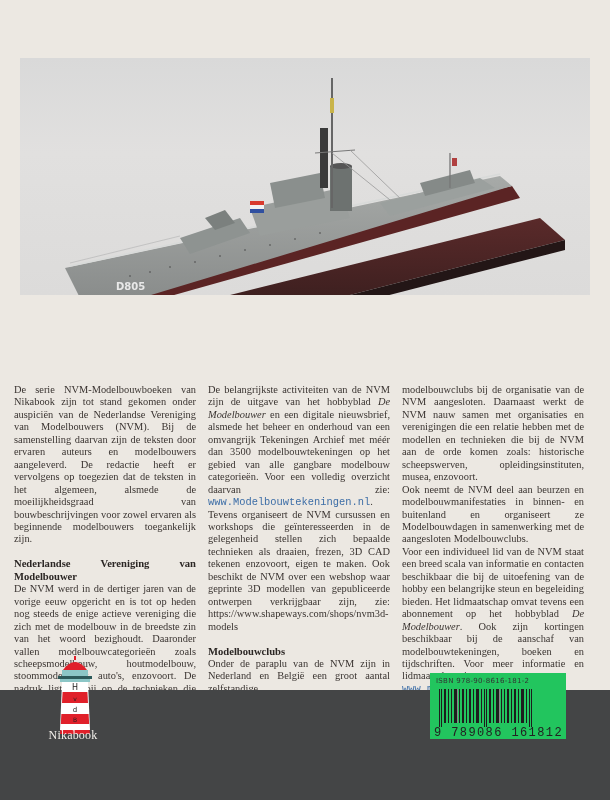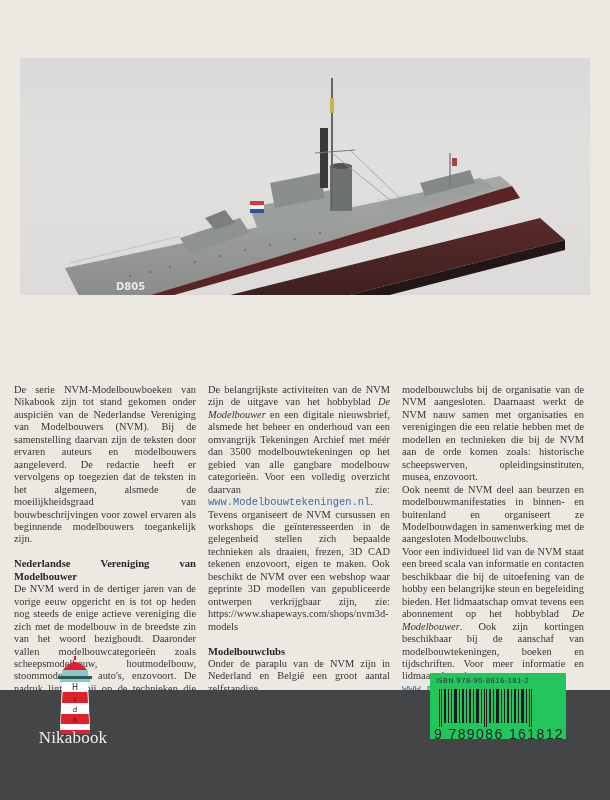--- a/index.html
+++ b/index.html
@@ -31,35 +31,35 @@
   .col em { font-style: italic; }
   .band {
     position: absolute; left: 0; top: 690px; width: 610px; height: 110px;
     background: #444546;
   }
   .logo {
     position: absolute; left: 40px; top: 656px; width: 70px; height: 100px;
   }
   .publisher {
     position: absolute; left: 18px; top: 728px; width: 110px;
-    font-size: 17px; color: #f2efea; text-align: center; letter-spacing: 0.2px;
+    font-size: 12px; color: #f2efea; text-align: center; letter-spacing: 0.2px;
   }
   .barcode-box {
     position: absolute; left: 420px; top: 673px; width: 136px; height: 66px;
     background: #22c55e;
     margin-left: 10px;
   }
   .isbn-label {
     position: absolute; left: 6px; top: 4px; font-family: "DejaVu Sans", sans-serif;
     font-size: 7px; color: #333; letter-spacing: 0.3px; white-space: nowrap;
   }
   .bars { position: absolute; left: 6px; top: 16px; }
   .ean-digits {
-    position: absolute; left: 4px; top: 53px; font-family: Liberation Sans, sans-serif;
-    font-size: 14px; color: #222; letter-spacing: 1.4px; white-space: nowrap;
+    position: absolute; left: 4px; top: 53px; font-family: Liberation Mono, monospace;
+    font-size: 12px; color: #222; letter-spacing: 1.4px; white-space: nowrap;
   }
 </style>
 </head>
 <body>
 
 <div class="photo">
   <svg width="570" height="283" viewBox="0 0 570 283">
     <defs>
       <linearGradient id="base" x1="0" y1="0" x2="0" y2="1">
         <stop offset="0" stop-color="#5a2a2a"></stop>

